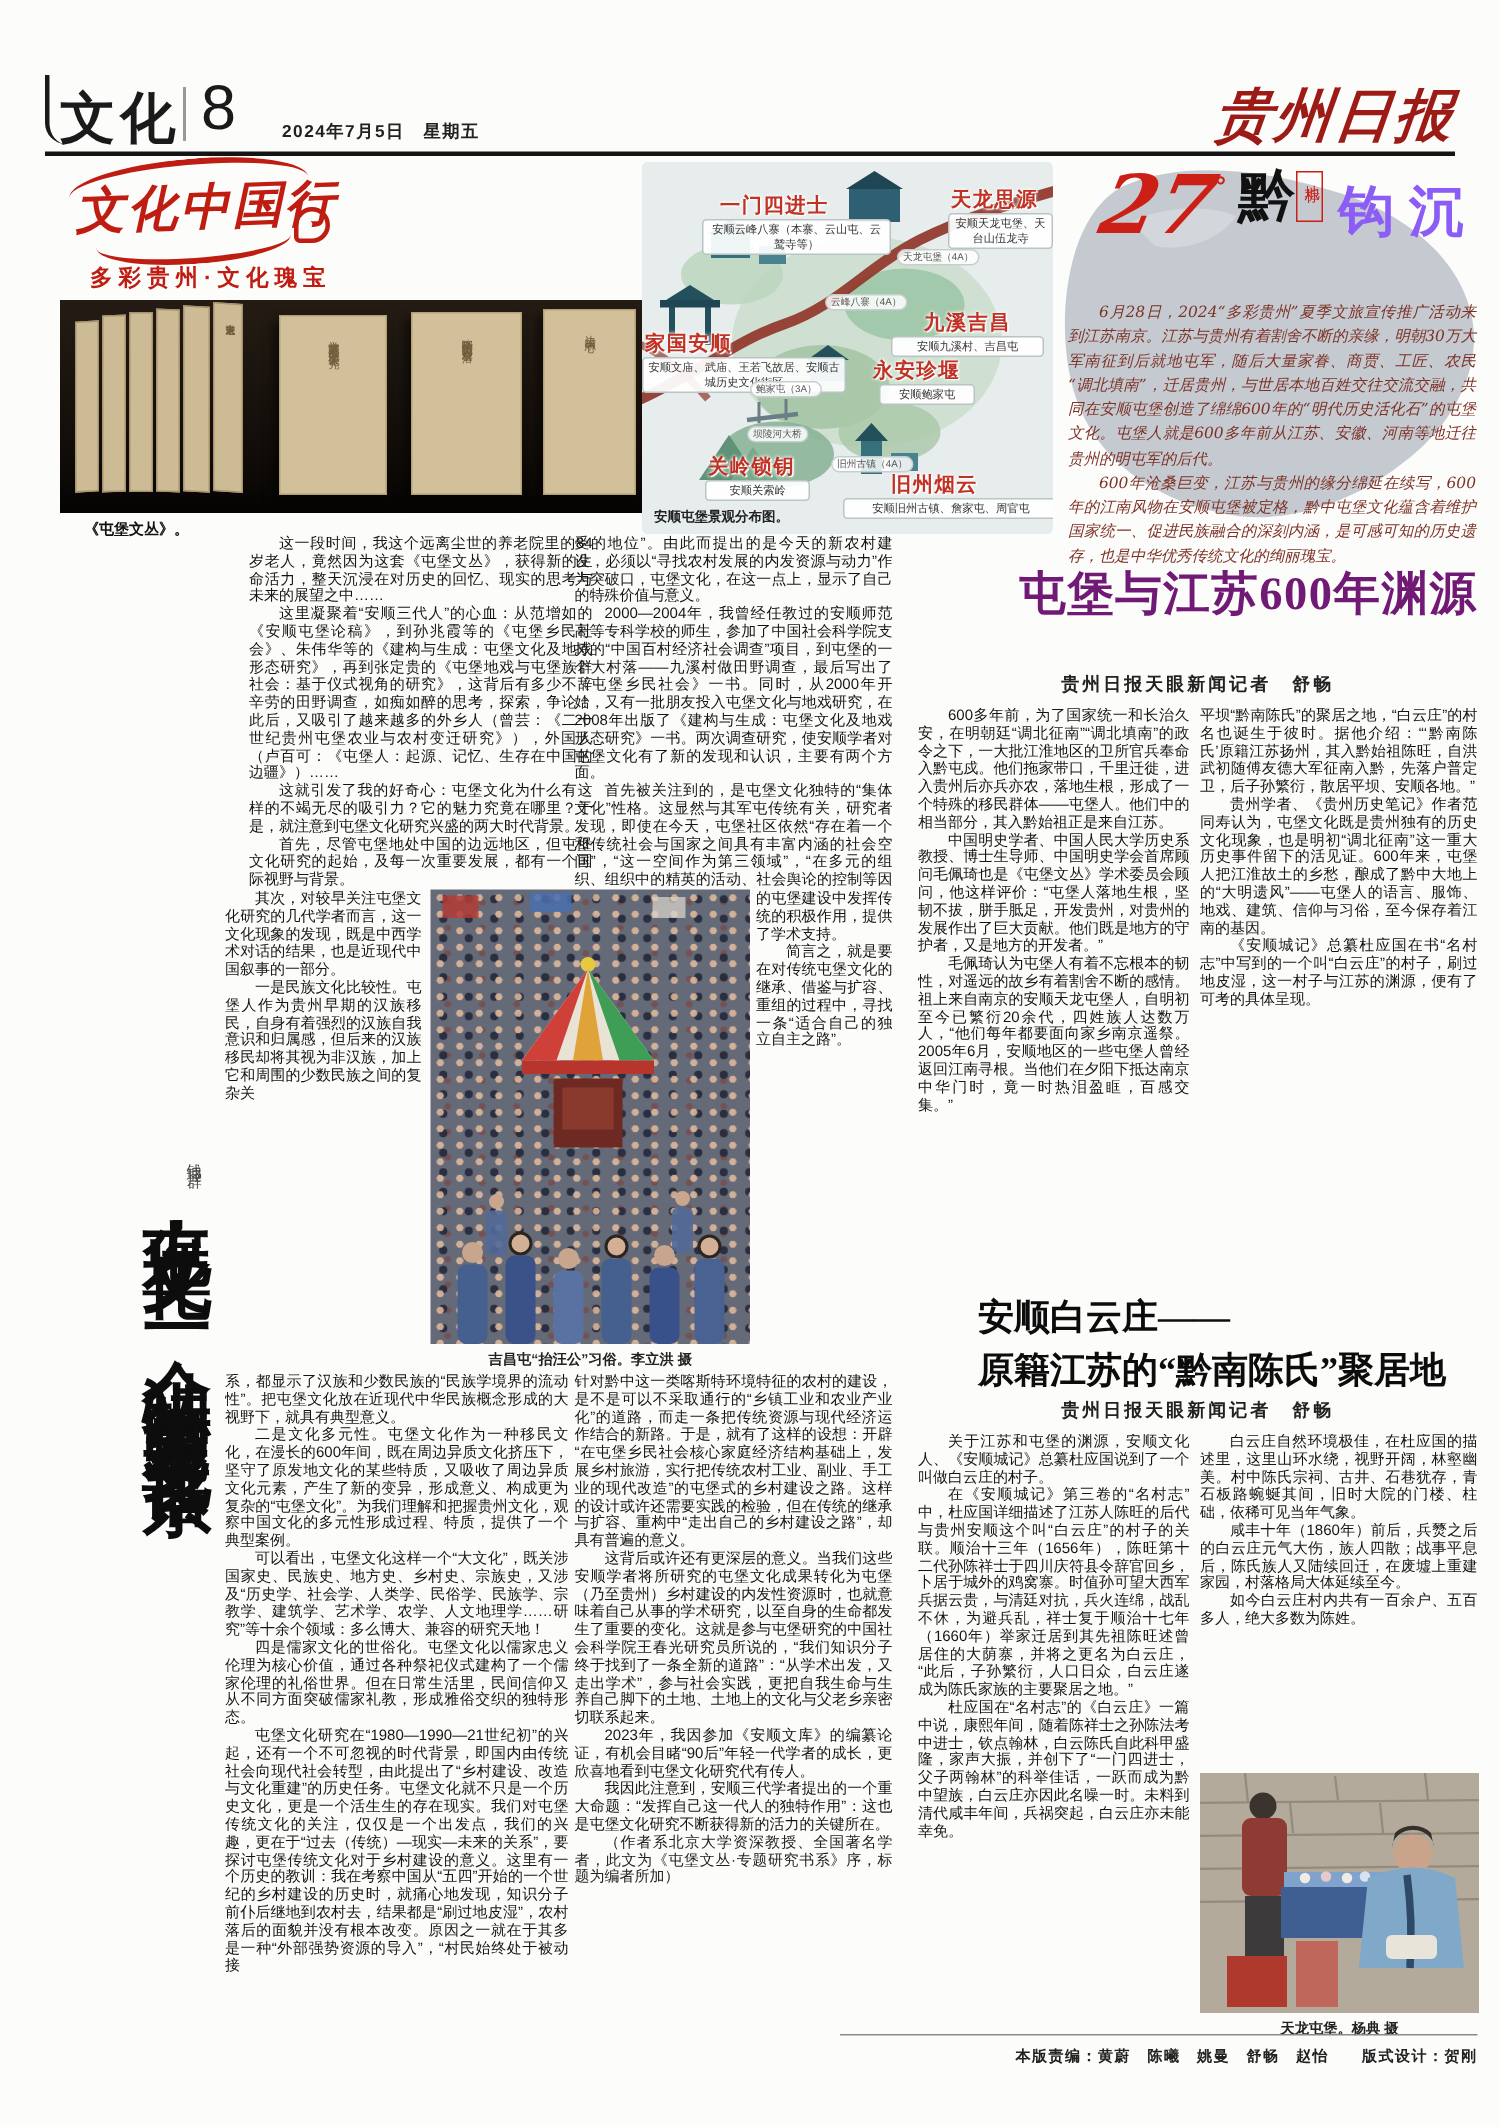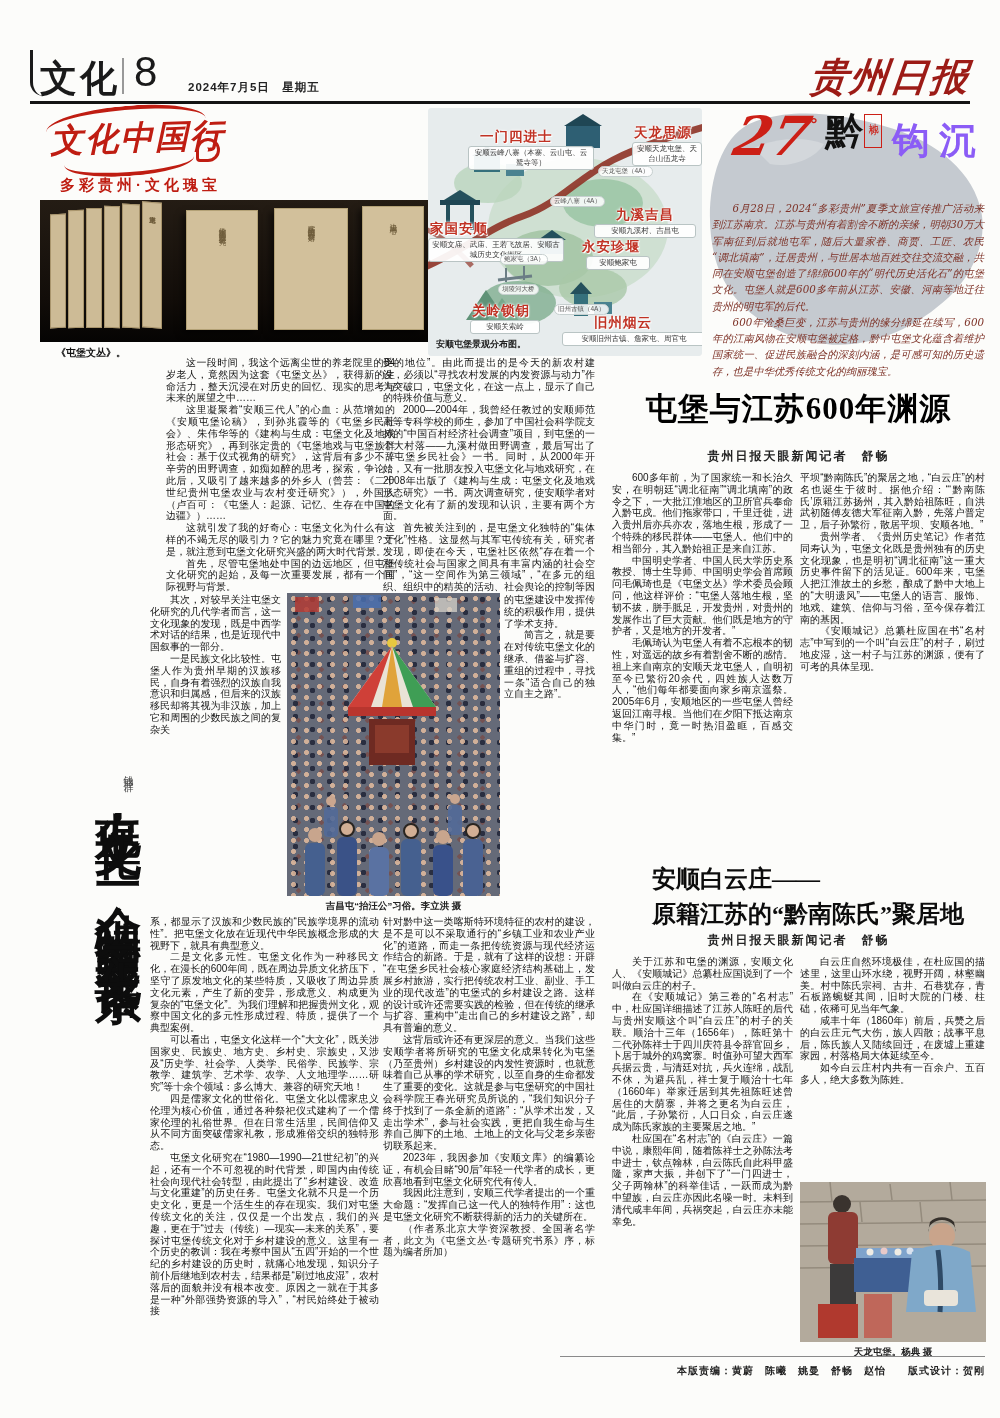--- a/index.html
+++ b/index.html
@@ -54,22 +54,22 @@
   .v-title{left:38px;top:428px;width:112px;height:868px;writing-mode:vertical-rl;
            font-size:46px;font-weight:900;letter-spacing:8px;color:#0d0d0d;text-align:start;
            font-family:"Liberation Sans",sans-serif;margin:auto;display:flex;justify-content:center;}
   .v-author{left:121px;top:768px;writing-mode:vertical-rl;font-size:10px;letter-spacing:3px;color:#444;}
   .col{position:absolute;overflow:hidden;font-size:10px;line-height:1.18;text-align:justify;color:#141414;}
   .col p{margin:0;text-indent:2em;}
   .note{color:#222;}
   .ph1{left:287px;top:593px;width:213px;height:303px;overflow:hidden;}
   .ph1-cap{left:287px;top:900px;width:213px;text-align:center;font-size:9.5px;font-weight:700;color:#222;}
   
-  .a2-title{left:612px;top:388px;width:373px;text-align:center;font-size:31px;font-weight:700;
-            font-family:"Liberation Serif","DejaVu Serif",serif;letter-spacing:1px;color:#000000;}
+  .a2-title{left:612px;top:375px;width:373px;text-align:right;font-size:31px;font-weight:700;
+            font-family:"Liberation Serif","DejaVu Serif",serif;letter-spacing:1px;color:#701a75;}
   .byline{position:absolute;text-align:center;font-size:12px;letter-spacing:2px;color:#222;
           font-family:"Liberation Serif",serif;font-weight:600;}
   .a3-title{left:612px;top:862px;width:373px;font-size:24px;font-weight:700;line-height:1.45;
             font-family:"Liberation Serif","DejaVu Serif",serif;color:#0c0c0c;padding-left:40px;box-sizing:border-box;}
   .ph2{left:800px;top:1182px;width:186px;height:160px;overflow:hidden;}
   .ph2-cap{left:800px;top:1346px;width:186px;text-align:center;font-size:9.5px;font-weight:700;color:#222;}
   .cred-rule{left:560px;top:1356px;width:425px;border-top:1px solid #8a8a8a;}
   .credits{left:560px;top:1364px;width:425px;text-align:right;font-size:10px;font-weight:700;color:#222;letter-spacing:1px;}
 </style>
 </head>

